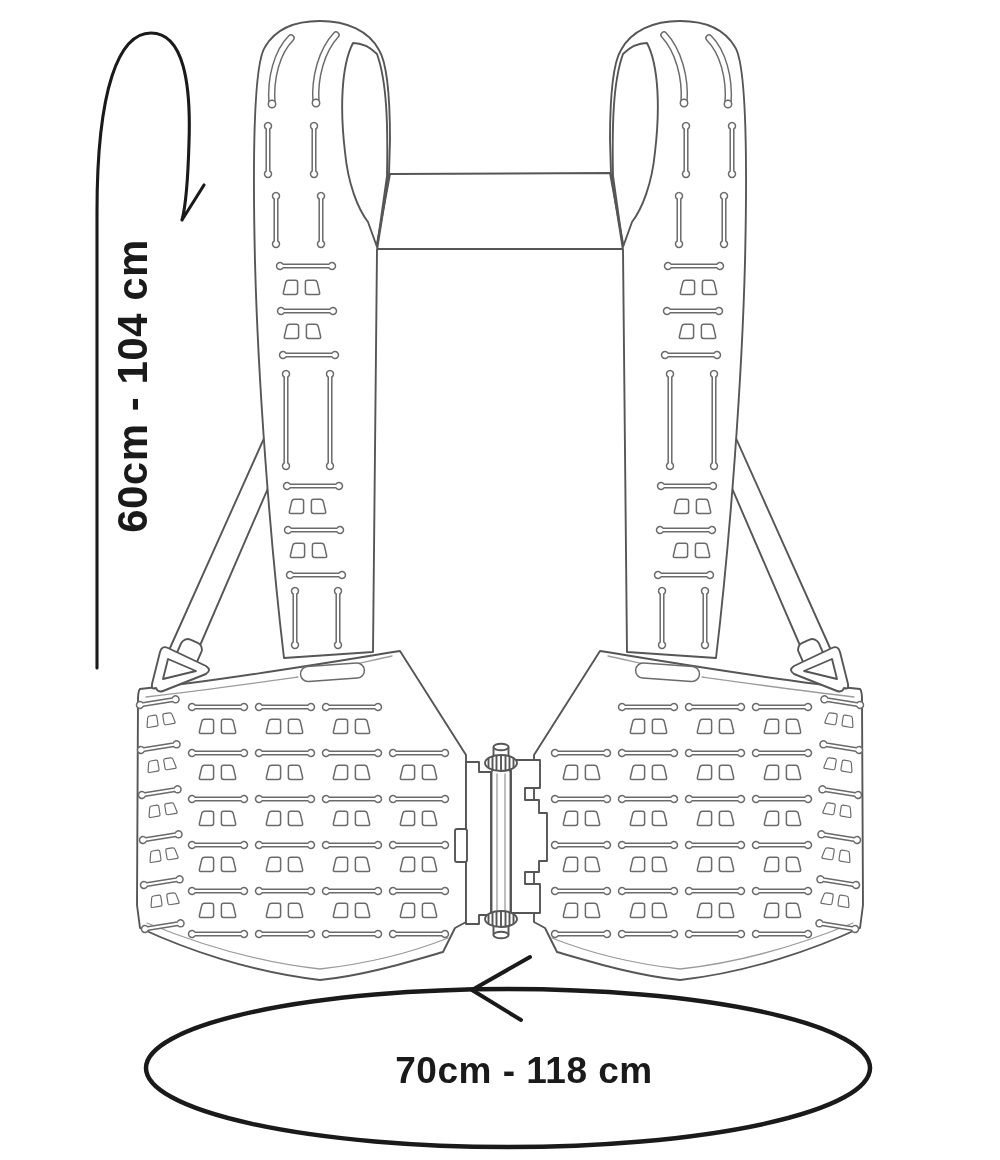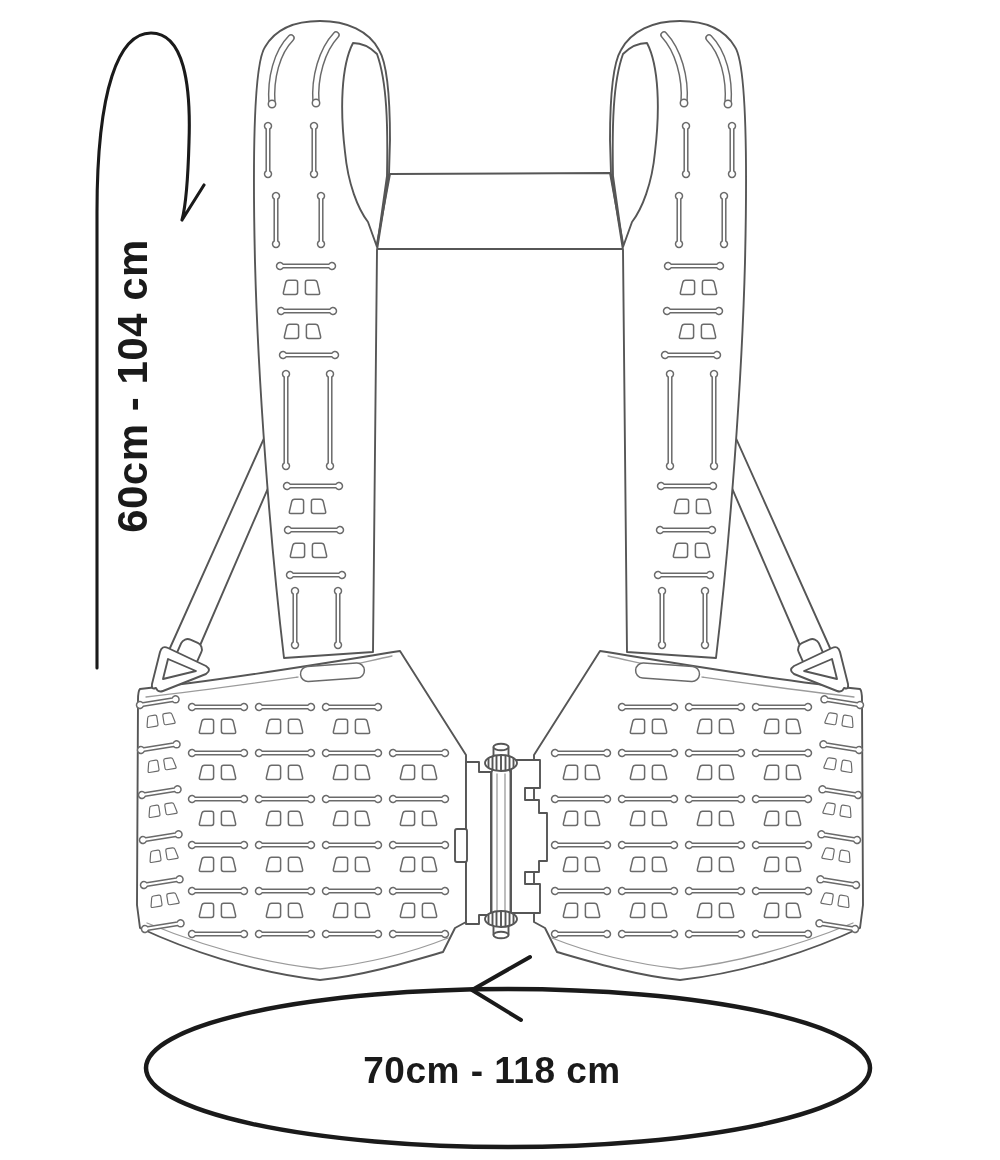--- a/index.html
+++ b/index.html
@@ -10,21 +10,21 @@
   #stage svg{position:absolute;left:0;top:0;}
   .dim-label{
     position:absolute;color:#1a1a1a;font-weight:700;white-space:nowrap;
     letter-spacing:0.5px;
   }
   #vertical-label{
     left:133px;top:386px;font-size:42px;
     transform:translate(-50%,-50%) rotate(-90deg);
   }
   #horizontal-label{
-    left:492px;top:1071px;font-size:37px;
+    left:524px;top:1071px;font-size:37px;
     transform:translate(-50%,-50%);
   }
   
   .ln   {fill:#ffffff;stroke:#565656;stroke-width:1.9;stroke-linejoin:round;}
   .lnf  {fill:none;stroke:#565656;stroke-width:1.9;stroke-linejoin:round;stroke-linecap:round;}
   .slot {fill:#ffffff;stroke:#6a6a6a;stroke-width:1.5;stroke-linejoin:round;}
   .lite {fill:none;stroke:#9b9b9b;stroke-width:1.3;stroke-linecap:round;}
   .band {fill:none;stroke:#6a6a6a;stroke-width:7.5;stroke-linecap:round;}
   .bandw{fill:none;stroke:#ffffff;stroke-width:4.6;stroke-linecap:round;}
   .anno {fill:none;stroke:#1a1a1a;stroke-linecap:round;stroke-linejoin:round;}

